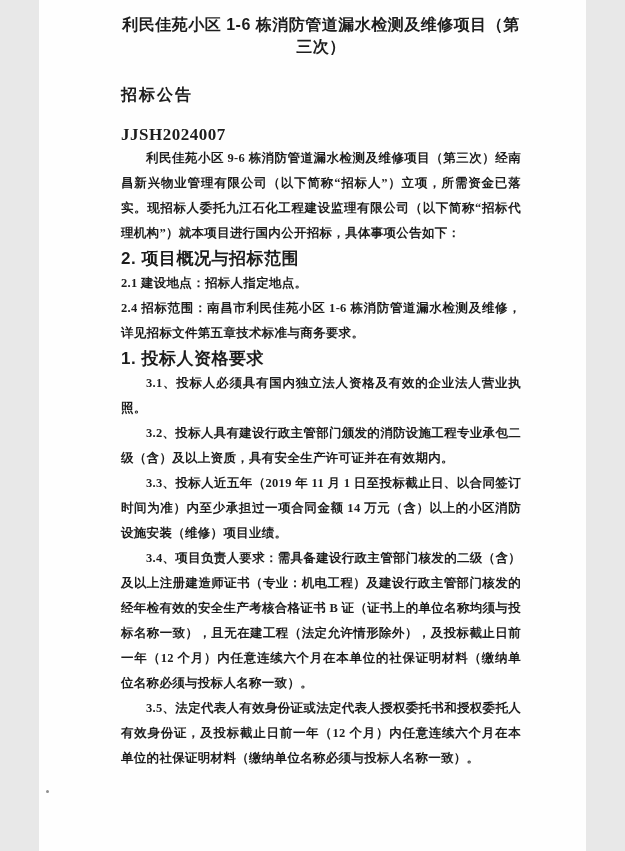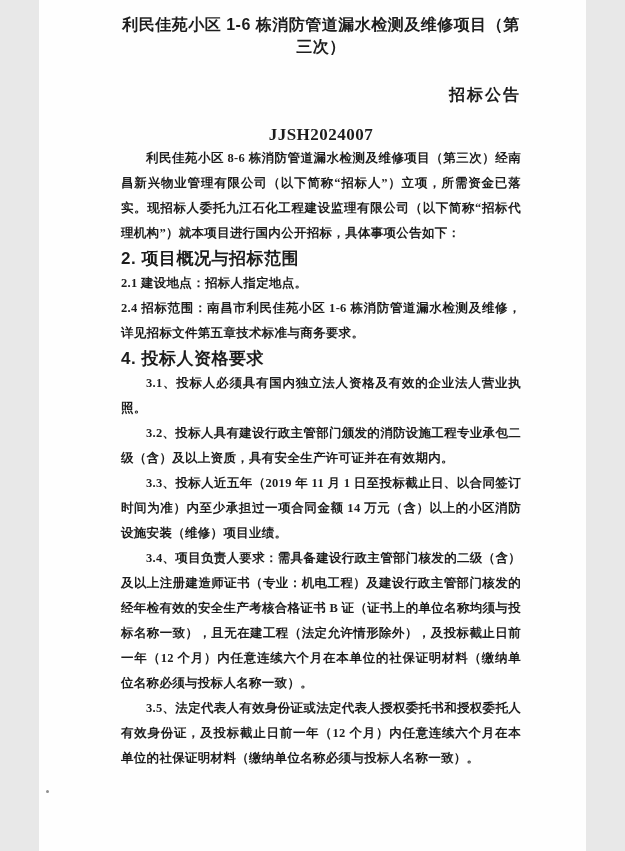--- a/index.html
+++ b/index.html
@@ -26,30 +26,29 @@
     font-weight: 700;
     text-align: center;
     letter-spacing: 0.5px;
   }
   .doc-subtitle {
     margin: 26px 0 0 0;
     font-family: "Liberation Sans", sans-serif;
     font-size: 16px;
     line-height: 22px;
     font-weight: 700;
-    text-align: right;
+    text-align: left;
     letter-spacing: 2px;
   }
   .doc-number {
     margin: 18px 0 0 0;
     font-family: "Liberation Serif", serif;
     font-size: 17px;
     line-height: 22px;
     font-weight: 700;
-    text-align: center;
     letter-spacing: 0.5px;
   }
   .sec-heading {
     margin: 1px 0 0 0;
     font-family: "Liberation Sans", sans-serif;
     font-size: 17px;
     line-height: 24px;
     font-weight: 700;
     letter-spacing: 0.5px;
   }
@@ -85,27 +84,27 @@
 <body>
 
 <div class="page">
 
   <div class="content">
 
     <h1 class="doc-title">利民佳苑小区 1-6 栋消防管道漏水检测及维修项目（第三次）</h1>
     <h2 class="doc-subtitle">招标公告</h2>
     <div class="doc-number">JJSH2024007</div>
 
-    <p class="body-p indent">利民佳苑小区 8-6 栋消防管道漏水检测及维修项目（第三次）经南昌新兴物业管理有限公司（以下简称“招标人”）立项，所需资金已落实。现招标人委托九江石化工程建设监理有限公司（以下简称“招标代理机构”）就本项目进行国内公开招标，具体事项公告如下：</p>
+    <p class="body-p indent">利民佳苑小区 9-6 栋消防管道漏水检测及维修项目（第三次）经南昌新兴物业管理有限公司（以下简称“招标人”）立项，所需资金已落实。现招标人委托九江石化工程建设监理有限公司（以下简称“招标代理机构”）就本项目进行国内公开招标，具体事项公告如下：</p>
 
     <h3 class="sec-heading">2. 项目概况与招标范围</h3>
     <p class="body-p">2.1 建设地点：招标人指定地点。</p>
     <p class="body-p">2.4 招标范围：南昌市利民佳苑小区 1-6 栋消防管道漏水检测及维修，详见招标文件第五章技术标准与商务要求。</p>
 
-    <h3 class="sec-heading">4.  投标人资格要求</h3>
+    <h3 class="sec-heading">1.  投标人资格要求</h3>
     <p class="body-p indent">3.1、投标人必须具有国内独立法人资格及有效的企业法人营业执照。</p>
     <p class="body-p indent">3.2、投标人具有建设行政主管部门颁发的消防设施工程专业承包二级（含）及以上资质，具有安全生产许可证并在有效期内。</p>
     <p class="body-p indent">3.3、投标人近五年（2019 年 11 月 1 日至投标截止日、以合同签订时间为准）内至少承担过一项合同金额 14 万元（含）以上的小区消防设施安装（维修）项目业绩。</p>
     <p class="body-p indent">3.4、项目负责人要求：需具备建设行政主管部门核发的二级（含）及以上注册建造师证书（专业：机电工程）及建设行政主管部门核发的经年检有效的安全生产考核合格证书 B 证（证书上的单位名称均须与投标名称一致），且无在建工程（法定允许情形除外），及投标截止日前一年（12 个月）内任意连续六个月在本单位的社保证明材料（缴纳单位名称必须与投标人名称一致）。</p>
     <p class="body-p indent">3.5、法定代表人有效身份证或法定代表人授权委托书和授权委托人有效身份证，及投标截止日前一年（12 个月）内任意连续六个月在本单位的社保证明材料（缴纳单位名称必须与投标人名称一致）。</p>
 
   </div>
 
   <div class="seal-wrap">
     <svg width="190" height="190" viewBox="0 0 190 190">

